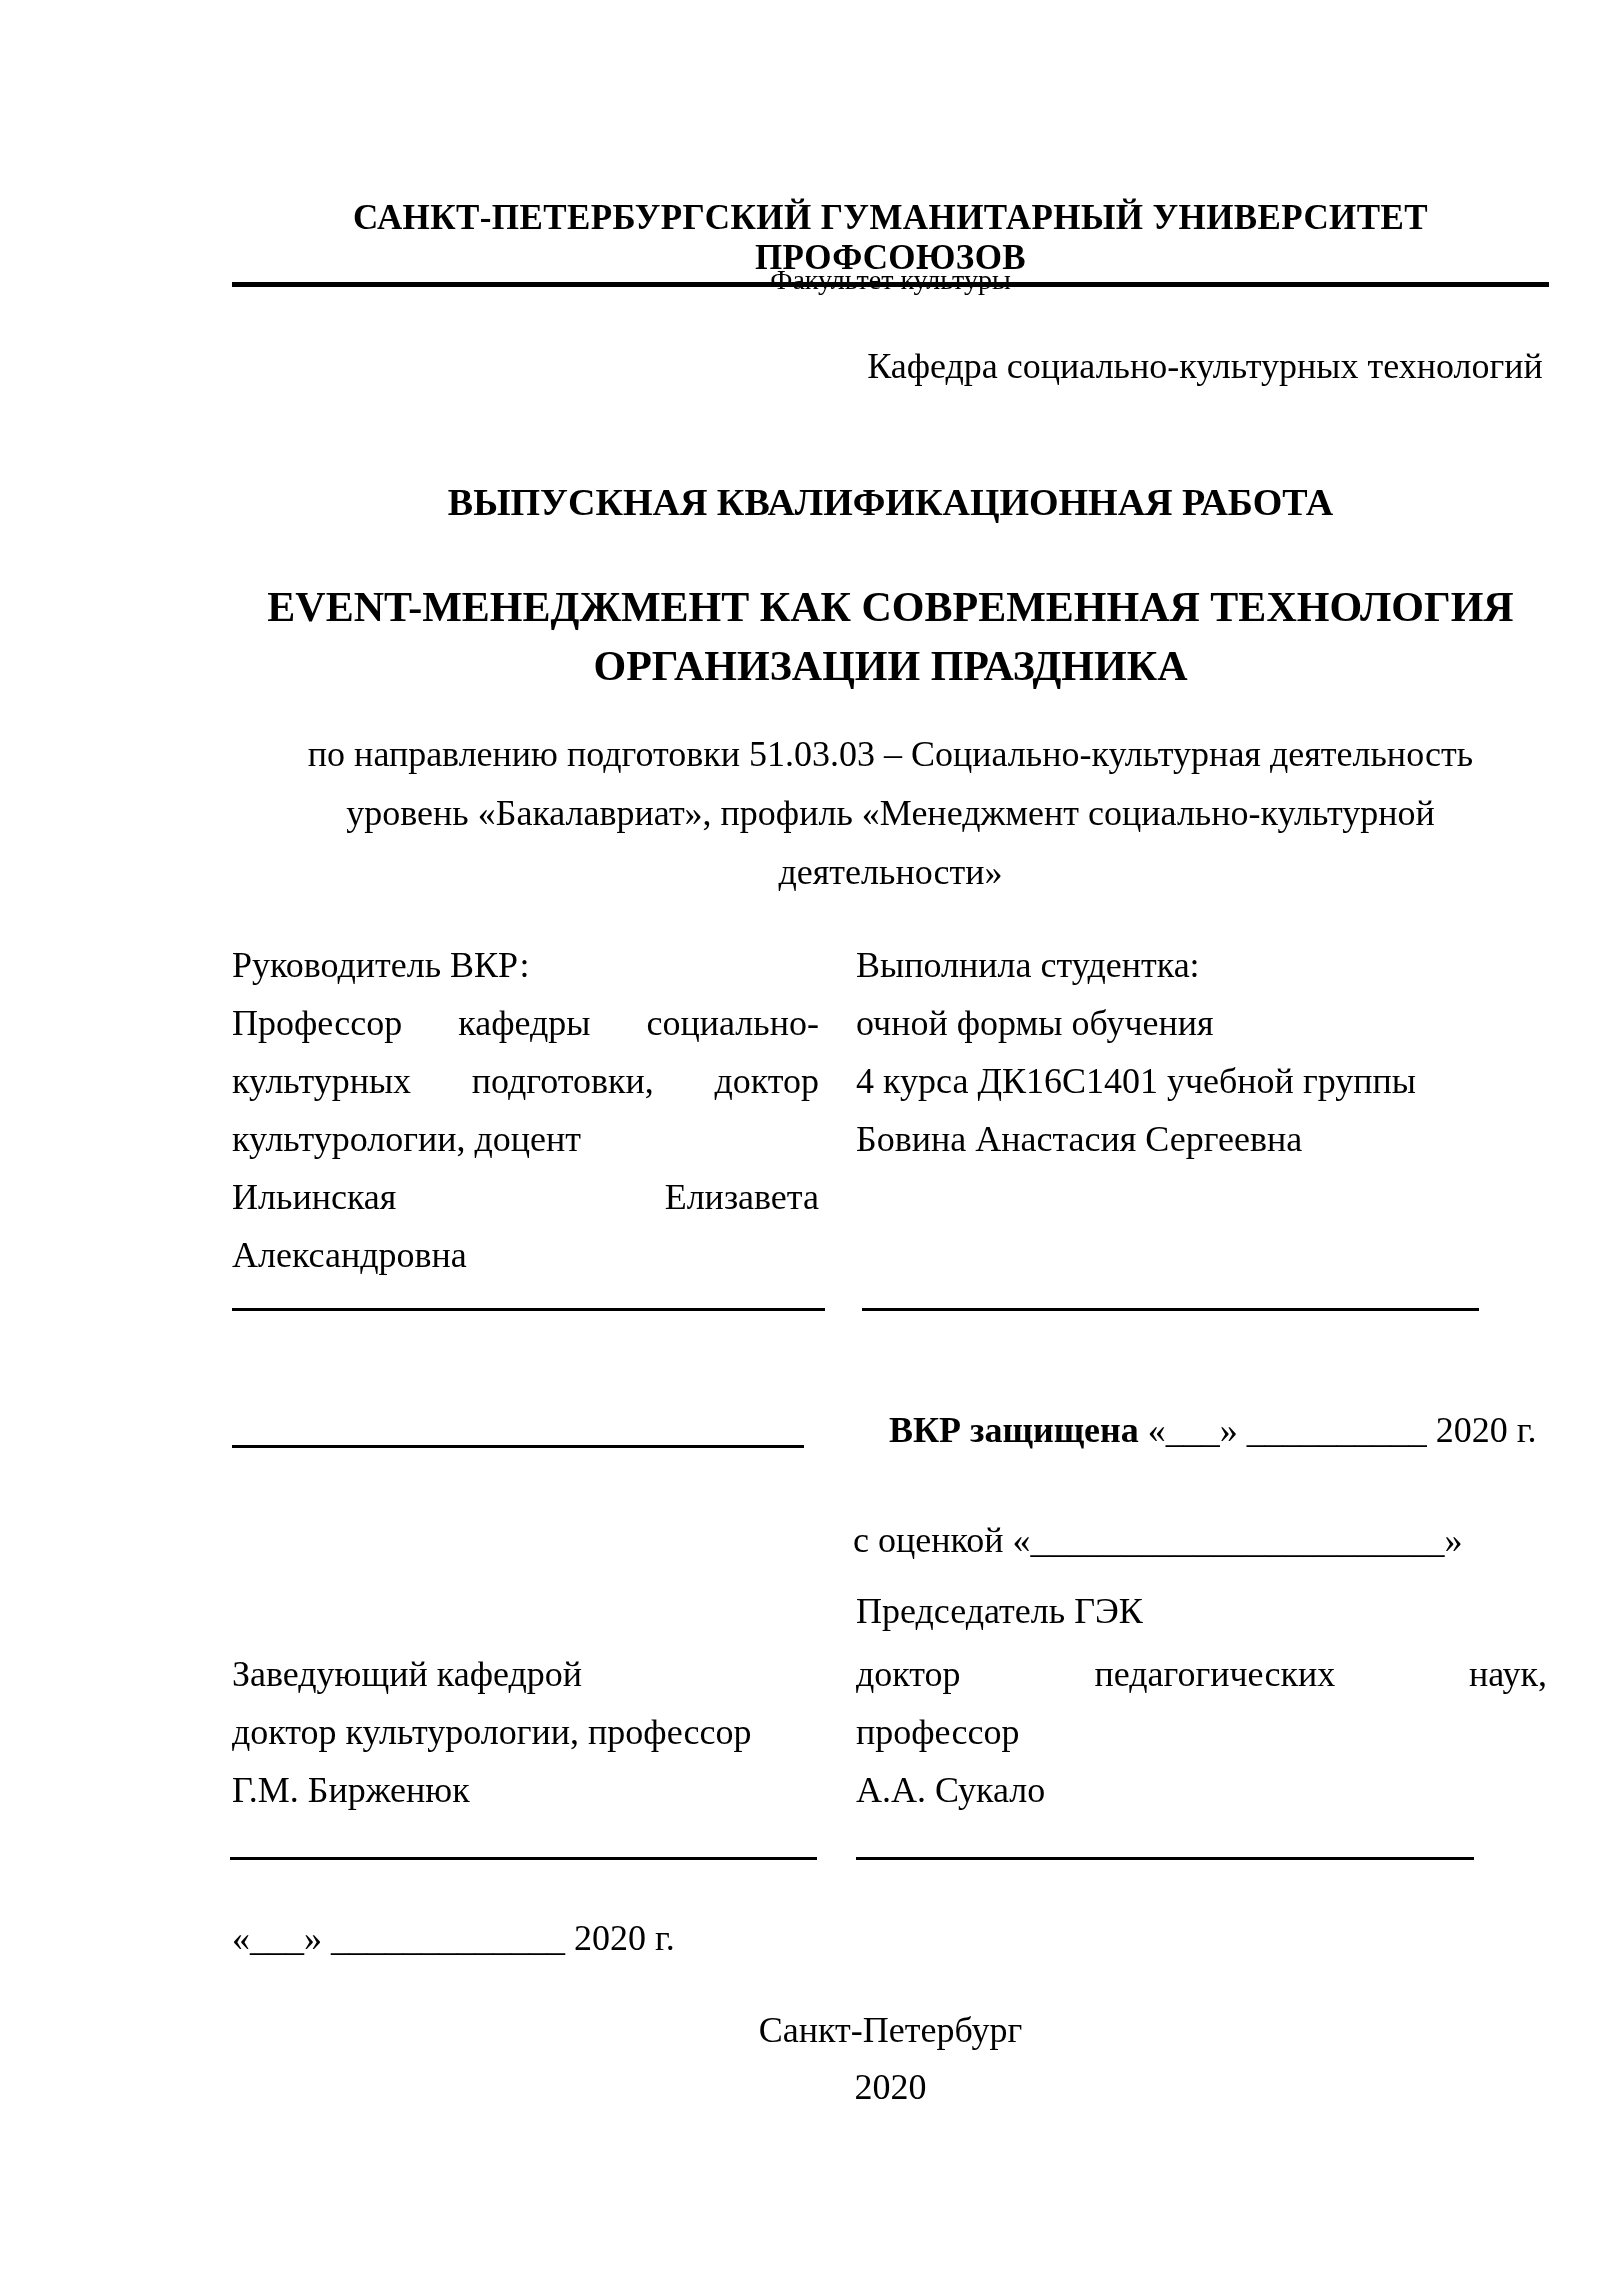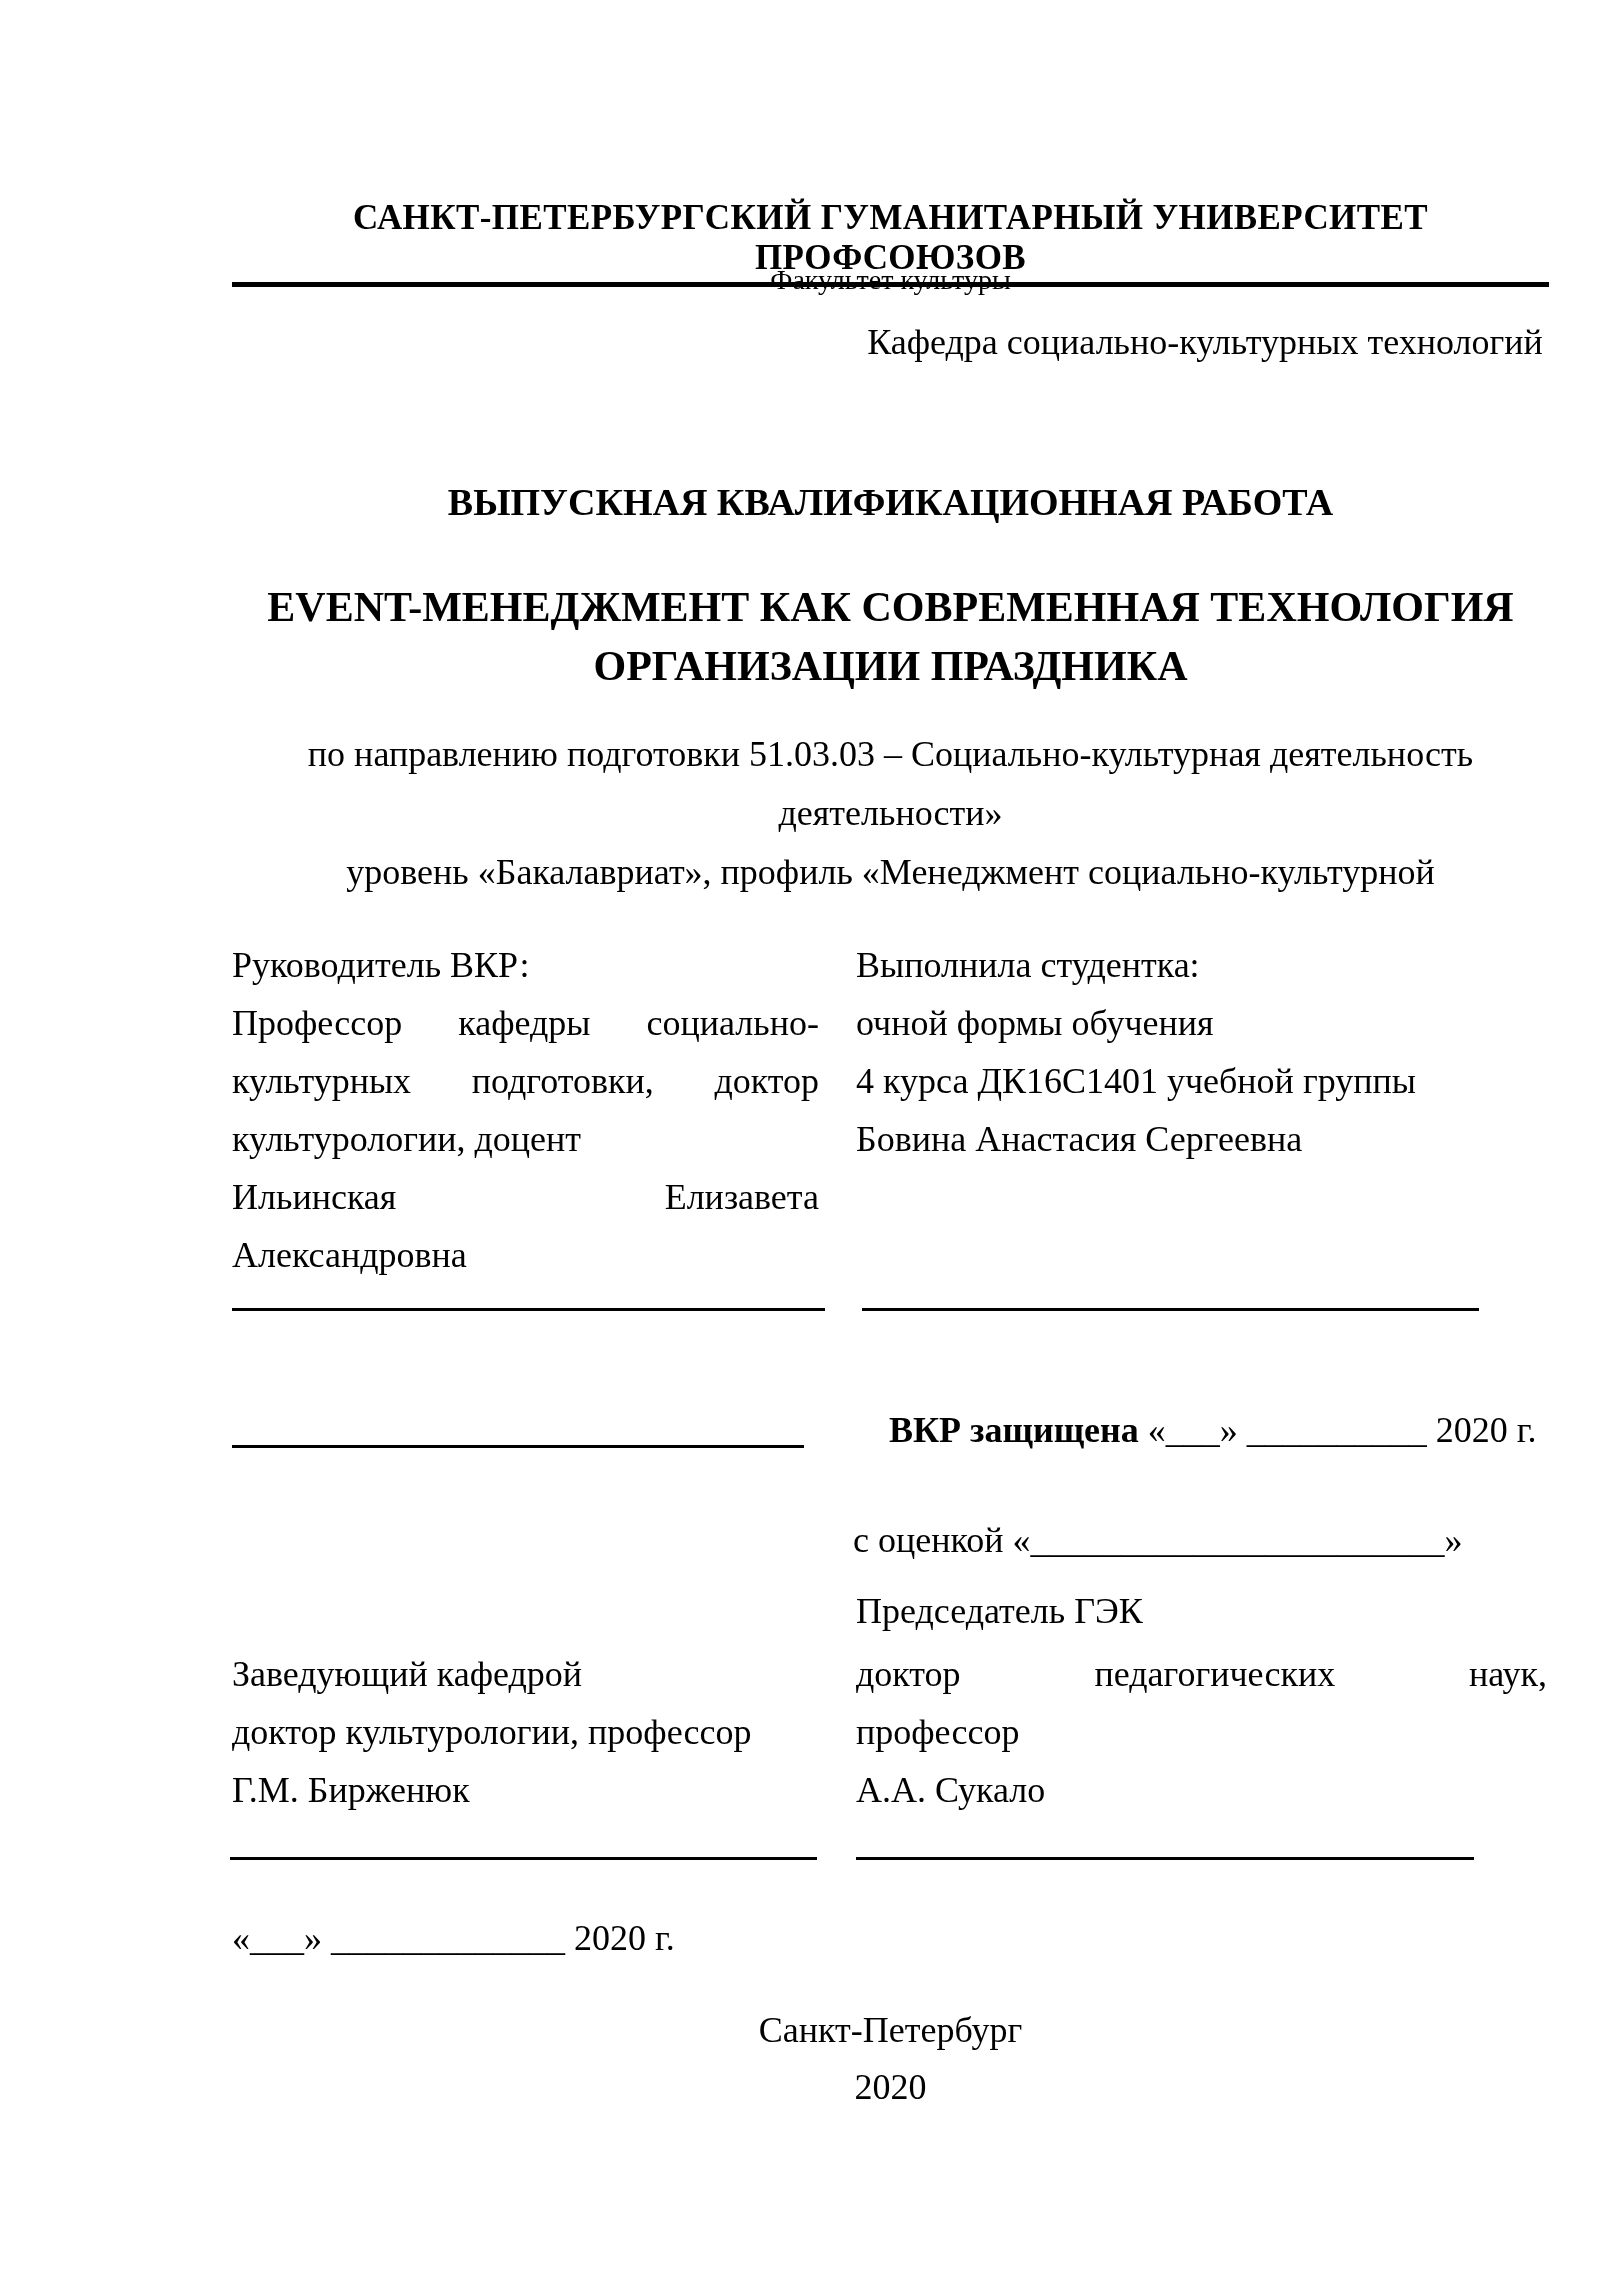--- a/index.html
+++ b/index.html
@@ -8,21 +8,21 @@
     width:1623px; height:2295px;
     background:#ffffff;
     color:#000000;
     font-family:"Liberation Serif","DejaVu Serif",serif;
     font-size:36px;
     overflow:hidden;
   }
   .abs { position:absolute; }
   .content-w { left:232px; width:1317px; }
   .center { text-align:center; }
-  .right { text-align:right; }
+  .right { text-align:right;margin-top:24px; }
   .bold { font-weight:bold; }
 
   .header-block {
     top:198px;
     padding-bottom:4px;
     border-bottom:5.5px solid #000;
     font-weight:bold;
     font-size:35px;
     text-align:center;
     letter-spacing:0.4px;
@@ -67,22 +67,22 @@
 
   <div class="abs content-w center bold worktype">ВЫПУСКНАЯ КВАЛИФИКАЦИОННАЯ РАБОТА</div>
 
   <div class="abs content-w center bold main-title">
     <div>EVENT-МЕНЕДЖМЕНТ КАК СОВРЕМЕННАЯ ТЕХНОЛОГИЯ</div>
     <div>ОРГАНИЗАЦИИ ПРАЗДНИКА</div>
   </div>
 
   <div class="abs content-w center program">
     <div>по направлению подготовки 51.03.03 – Социально-культурная деятельность</div>
+    <div>уровень «Бакалавриат», профиль «Менеджмент социально-культурной</div>
     <div>деятельности»</div>
-    <div>уровень «Бакалавриат», профиль «Менеджмент социально-культурной</div>
   </div>
 
   <div class="abs col col-left">
     <div>Руководитель ВКР:</div>
     <div class="spread">
         <span>Профессор</span>
         <span>кафедры</span>
         <span>социально-</span>
       </div>
     <div class="spread">

